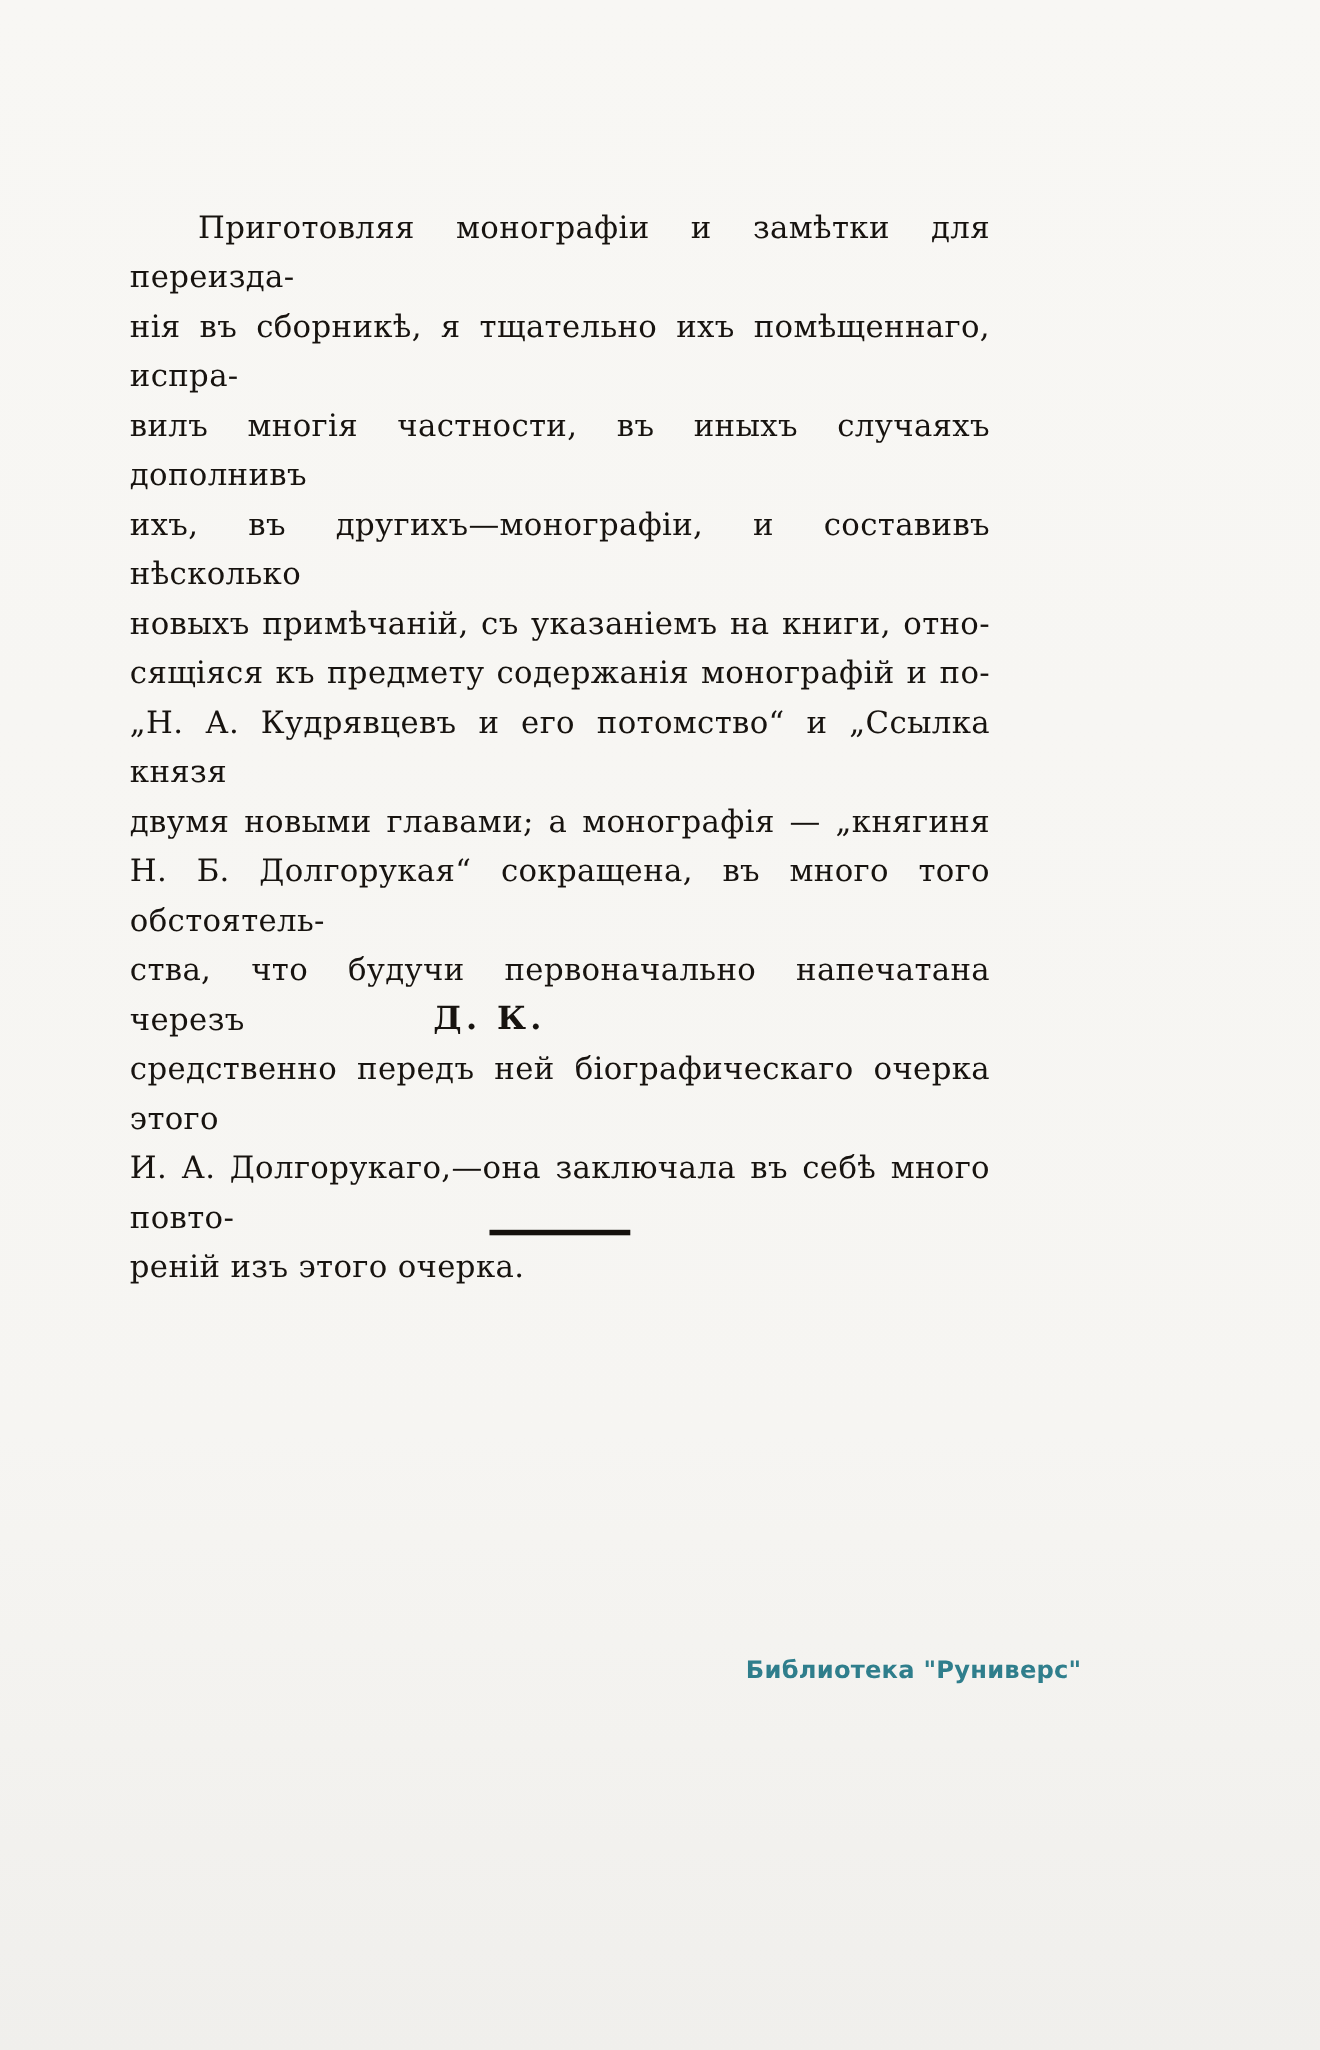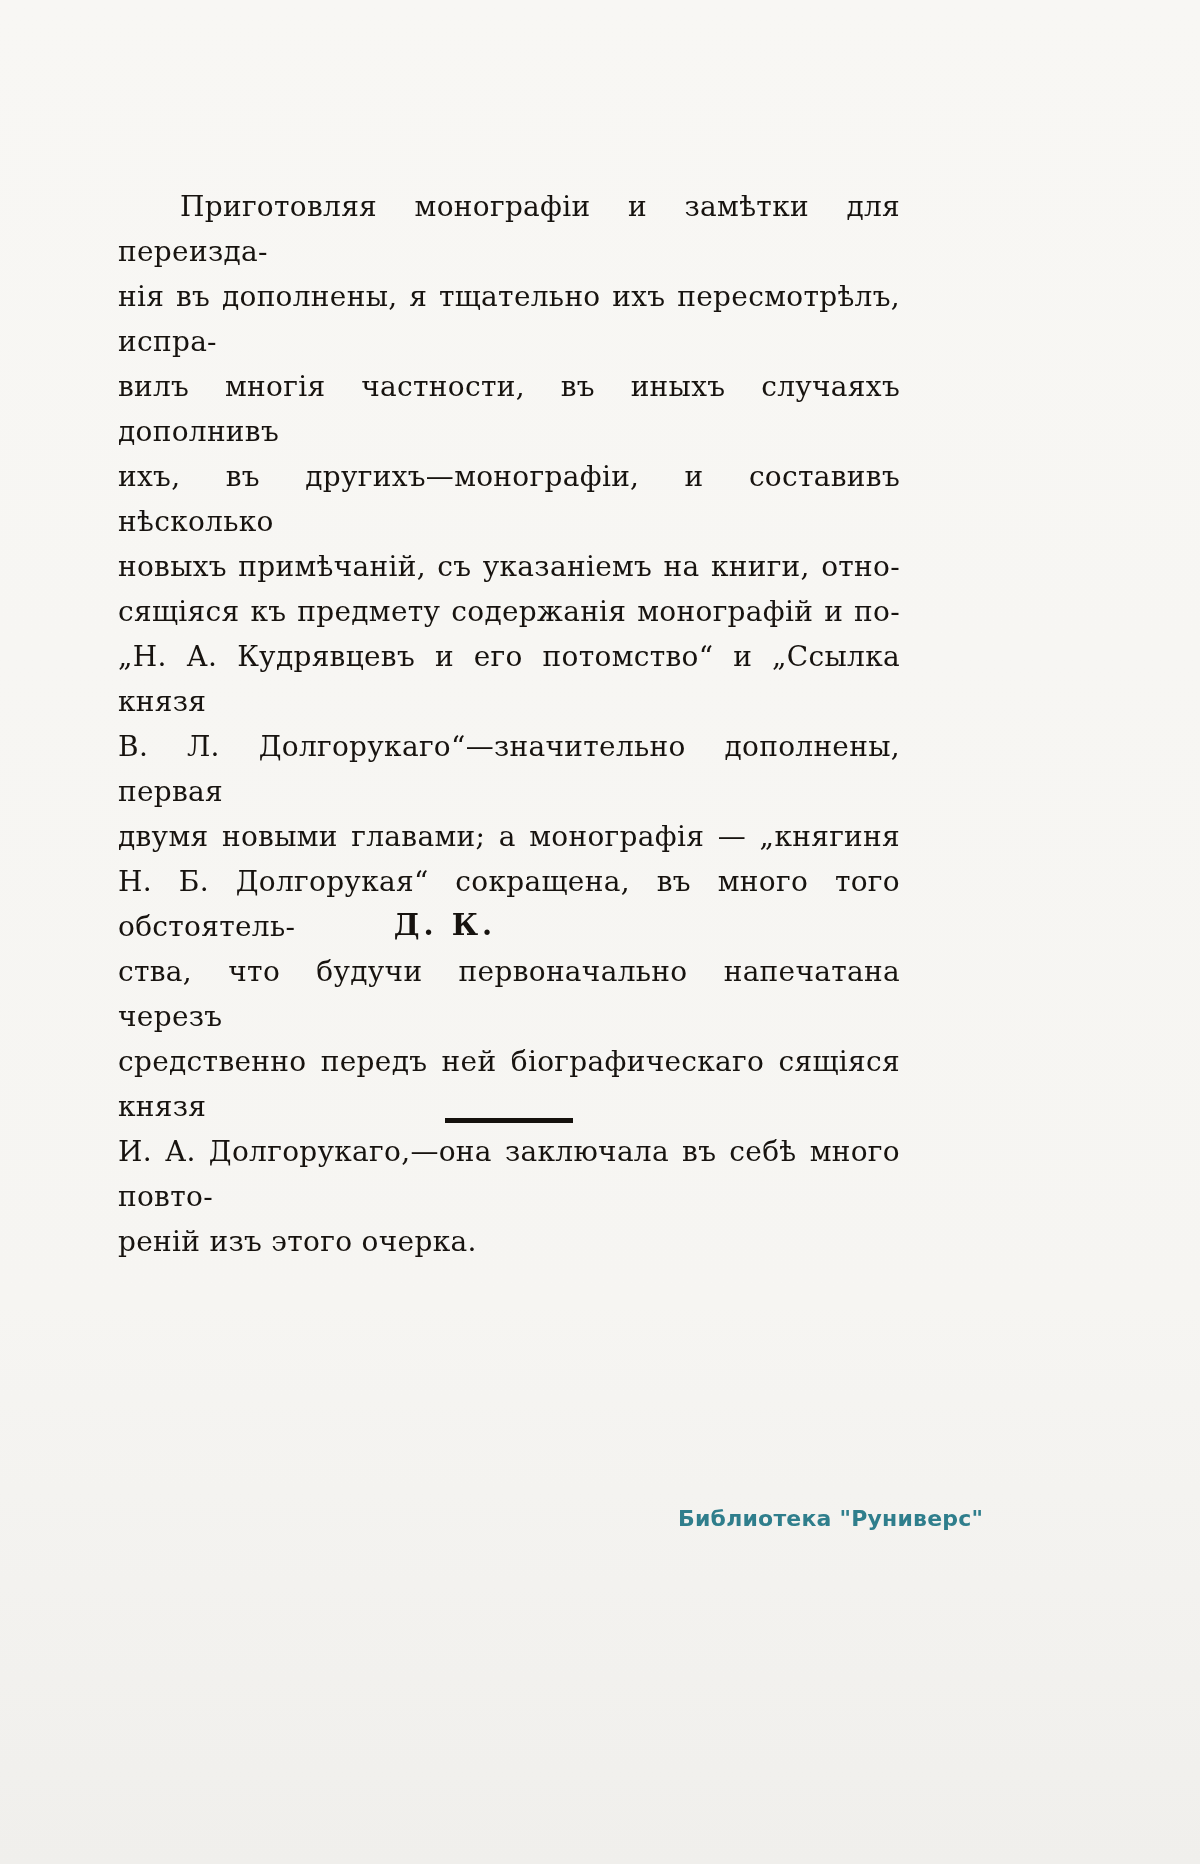--- a/index.html
+++ b/index.html
@@ -75,31 +75,30 @@
     letter-spacing: 0.2px;
   }
 </style>
 </head>
 <body>
 
 <div class="page" style="color: rgb(23, 19, 15);">
 
   <div class="text-block">
       <div class="line first">Приготовляя монографіи и замѣтки для переизда-</div>
-      <div class="line">нія въ дополнены, я тщательно ихъ пересмотрѣлъ, испра-</div>
+      <div class="line">нія въ сборникѣ, я тщательно ихъ помѣщеннаго, испра-</div>
       <div class="line">вилъ многія частности, въ иныхъ случаяхъ дополнивъ</div>
       <div class="line">ихъ, въ другихъ—монографіи, и составивъ нѣсколько</div>
       <div class="line">новыхъ примѣчаній, съ указаніемъ на книги, отно-</div>
       <div class="line">сящіяся къ предмету содержанія монографій и по-</div>
       <div class="line">„Н. А. Кудрявцевъ и его потомство“ и „Ссылка князя</div>
-      <div class="line">В. Л. Долгорукаго“—значительно дополнены, первая</div>
       <div class="line">двумя новыми главами; а монографія — „княгиня</div>
       <div class="line">Н. Б. Долгорукая“ сокращена, въ много того обстоятель-</div>
       <div class="line">ства, что будучи первоначально напечатана черезъ</div>
-      <div class="line">средственно передъ ней біографическаго сящіяся князя</div>
+      <div class="line">средственно передъ ней біографическаго очерка этого</div>
       <div class="line">И. А. Долгорукаго,—она заключала въ себѣ много повто-</div>
       <div class="line last">реній изъ этого очерка.</div>
     </div>
 
   <div class="signature">Д. К.</div>
 
 
   <div class="rule-wrap">
     <div class="rule-bar"></div>
   </div>

